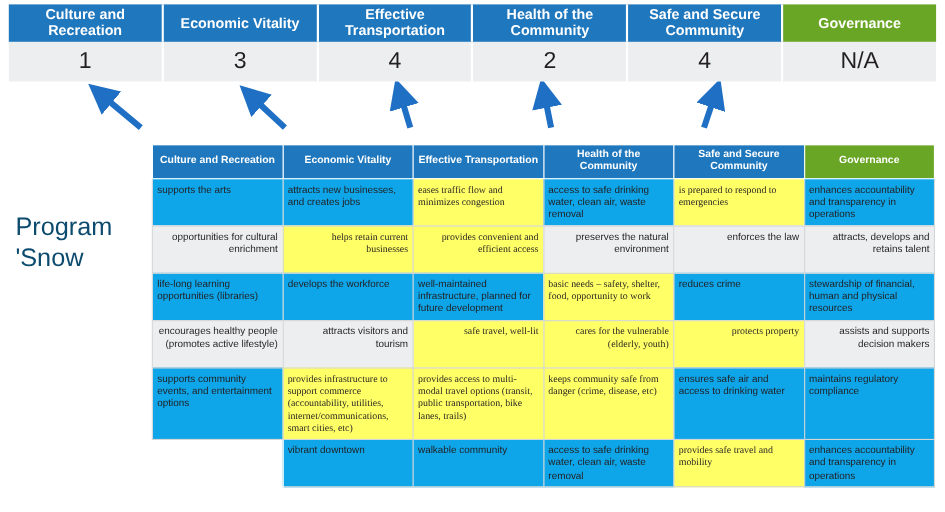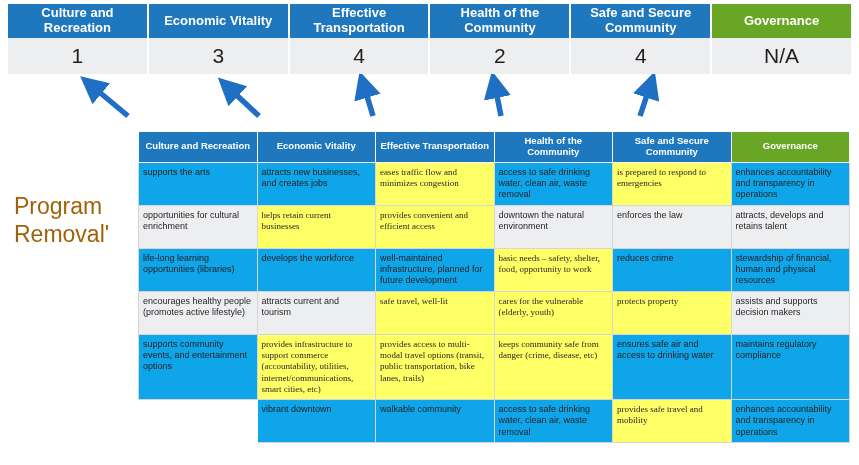--- a/index.html
+++ b/index.html
@@ -74,21 +74,21 @@
     pointer-events: none;
   }
 
   
   #caption {
     position: absolute;
     left: 14px;
     top: 192px;
     width: 120px;
     font-size: 23px;
-    color: #a16207;
+    color: #0c4a6e;
     line-height: 1.22;
   }
 
   
   #matrix-wrap {
     position: absolute;
     left: 138px;
     top: 131px;
     width: 712px;
   }
@@ -111,21 +111,21 @@
   table.matrix td {
     font-size: 9px;
     color: #231f20;
     vertical-align: top;
     padding: 4px 4px;
     border: 1px solid #d4d6d8;
     line-height: 1.25;
     height: 34px;
     background: #0ea5e9;
   }
-  table.matrix tr.alt td { background: #eceeef; }
+  table.matrix tr.alt td { background: #eceeef; text-align: right; }
   table.matrix td.hl { background: #ffff66 !important; font-family: Liberation Serif, serif; }
   table.matrix td.empty { background: #ffffff !important; border-color: #ffffff; }
 </style>
 </head>
 <body>
 
 <div id="top-band">
   <div id="top-header-row">
       <div class="top-header-cell">Culture and Recreation</div>
       <div class="top-header-cell">Economic Vitality</div>
@@ -154,21 +154,21 @@
     <line x1="128" y1="42" x2="92" y2="12"></line>
     <line x1="259" y1="42" x2="229" y2="14"></line>
     <line x1="373" y1="42" x2="364" y2="12"></line>
     <line x1="501" y1="42" x2="495" y2="12"></line>
     <line x1="640" y1="42" x2="650" y2="12"></line>
   </g>
 </svg>
 
 <div id="caption">
   <div>Program</div>
-  <div>Removal'</div>
+  <div>'Snow</div>
 </div>
 
 <div id="matrix-wrap">
   <table class="matrix">
     <thead>
       <tr id="matrix-head-row">
           <th>Culture and Recreation</th>
           <th>Economic Vitality</th>
           <th>Effective Transportation</th>
           <th>Health of the Community</th>
@@ -182,35 +182,35 @@
           <td>attracts new businesses, and creates jobs</td>
           <td class="hl">eases traffic flow and minimizes congestion</td>
           <td>access to safe drinking water, clean air, waste removal</td>
           <td class="hl">is prepared to respond to emergencies</td>
           <td>enhances accountability and transparency in operations</td>
         </tr>
         <tr class="alt">
           <td>opportunities for cultural enrichment</td>
           <td class="hl">helps retain current businesses</td>
           <td class="hl">provides convenient and efficient access</td>
-          <td>downtown the natural environment</td>
+          <td>preserves the natural environment</td>
           <td>enforces the law</td>
           <td>attracts, develops and retains talent</td>
         </tr>
         <tr>
           <td>life-long learning opportunities (libraries)</td>
           <td>develops the workforce</td>
           <td>well-maintained infrastructure, planned for future development</td>
           <td class="hl">basic needs – safety, shelter, food, opportunity to work</td>
           <td>reduces crime</td>
           <td>stewardship of financial, human and physical resources</td>
         </tr>
         <tr class="alt">
           <td>encourages healthy people (promotes active lifestyle)</td>
-          <td>attracts current and tourism</td>
+          <td>attracts visitors and tourism</td>
           <td class="hl">safe travel, well-lit</td>
           <td class="hl">cares for the vulnerable (elderly, youth)</td>
           <td class="hl">protects property</td>
           <td>assists and supports decision makers</td>
         </tr>
         <tr>
           <td>supports community events, and entertainment options</td>
           <td class="hl">provides infrastructure to support commerce (accountability, utilities, internet/communications, smart cities, etc)</td>
           <td class="hl">provides access to multi-modal travel options (transit, public transportation, bike lanes, trails)</td>
           <td class="hl">keeps community safe from danger (crime, disease, etc)</td>

